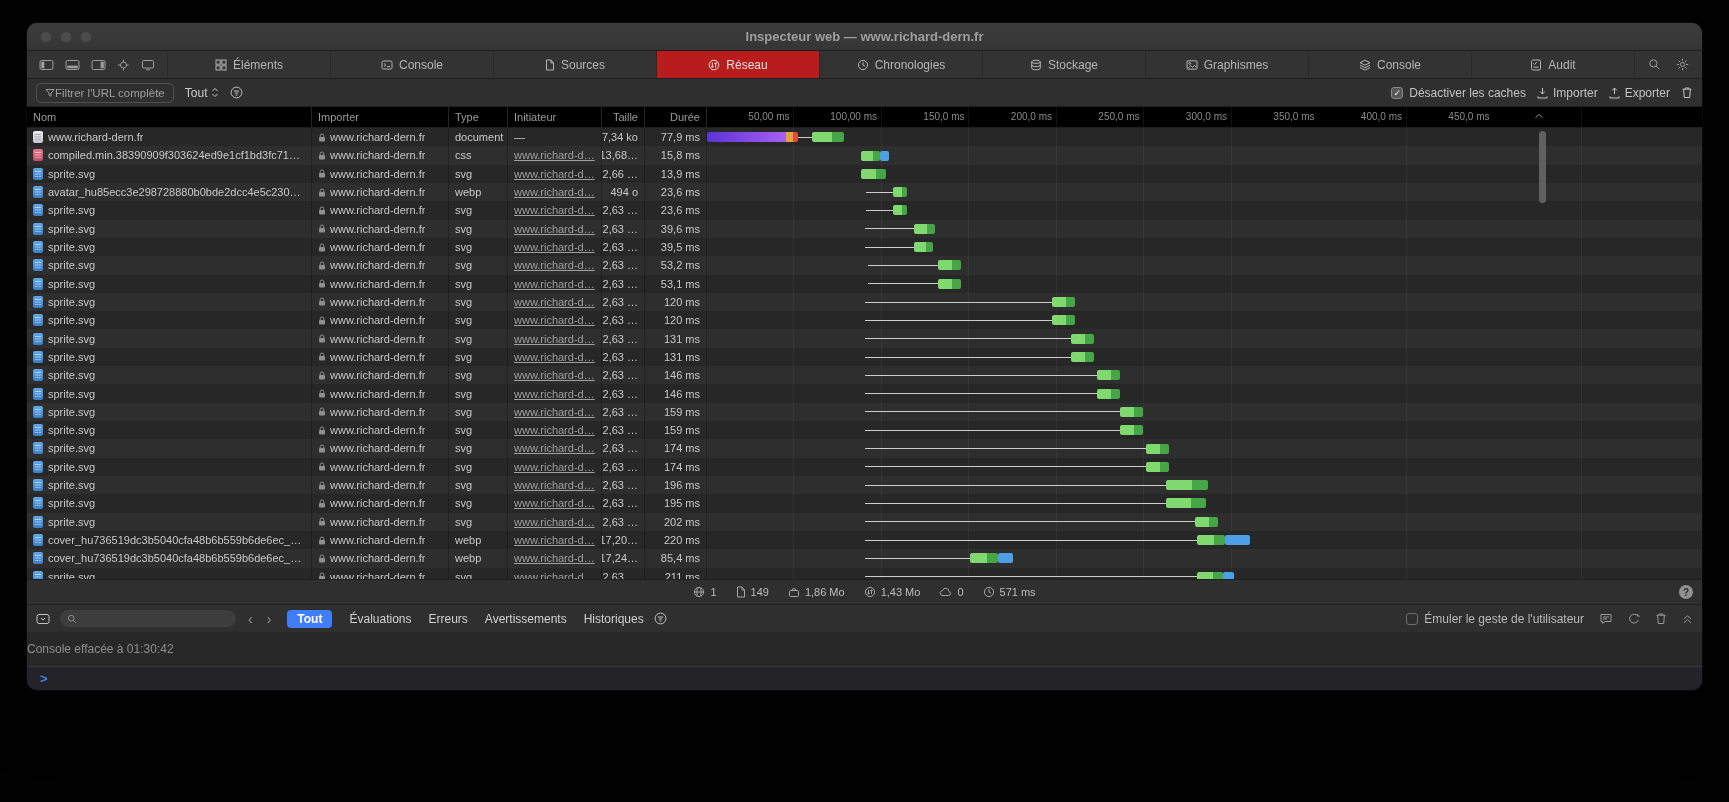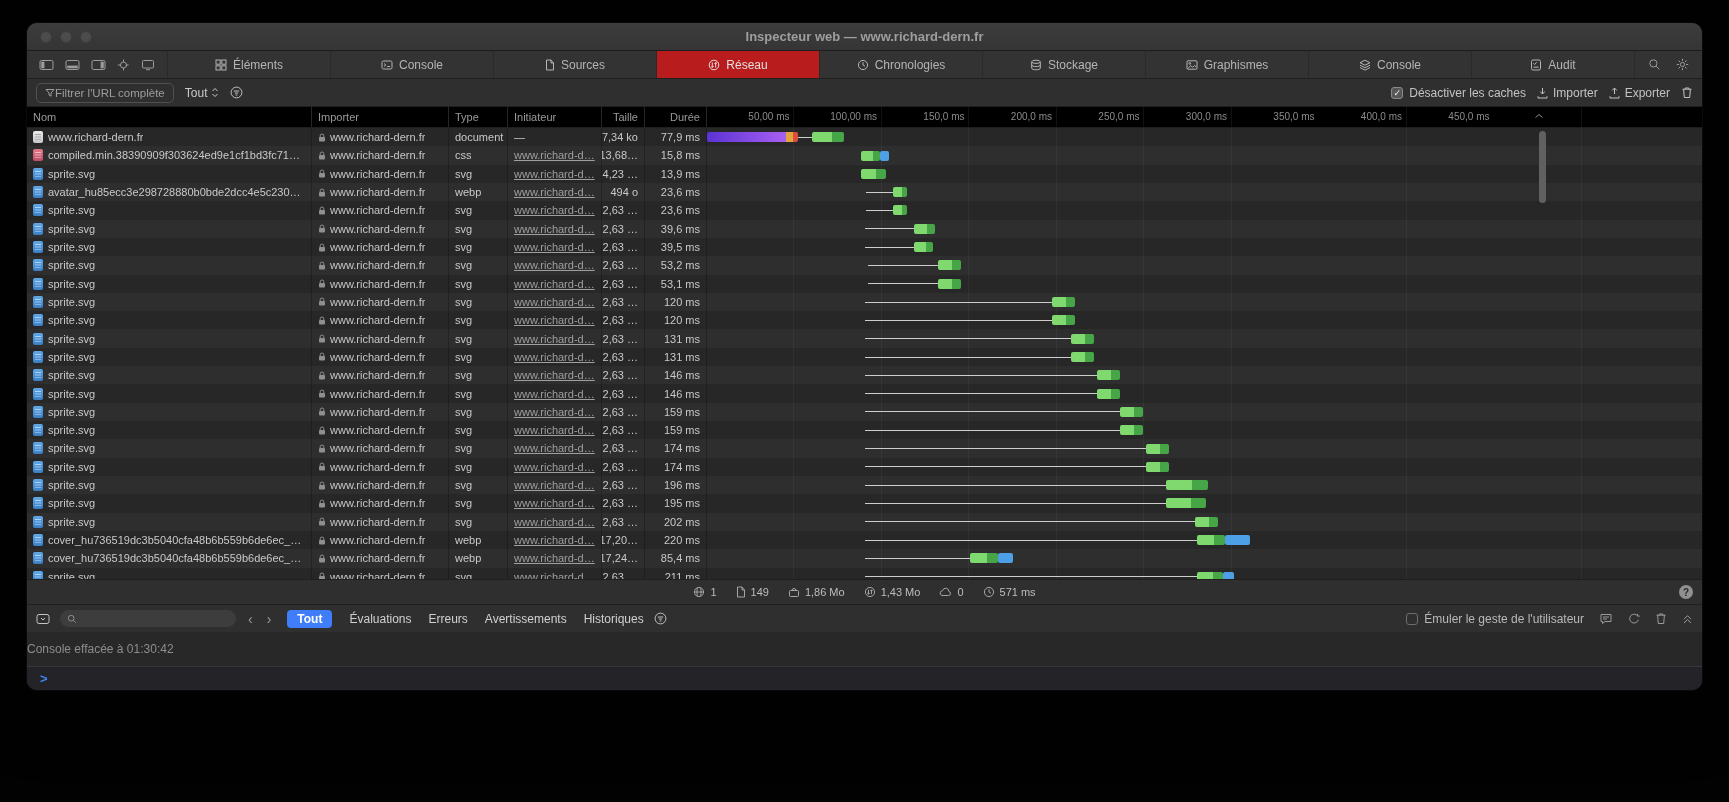--- a/index.html
+++ b/index.html
@@ -409,21 +409,21 @@
               <rect x="1" y="4" width="6" height="4.5" rx="1" fill="currentColor"></rect>
               <path d="M2.2 4.2V2.8a1.8 1.8 0 0 1 3.6 0v1.4" fill="none" stroke="currentColor"></path>
             </svg>
           </span>
           <span class="dom">www.richard-dern.fr</span>
         </div>
         <div class="cell c-type">svg</div>
         <div class="cell c-init">
           <span class="link">www.richard-d…</span>
         </div>
-        <div class="cell c-size">4,23 …</div>
+        <div class="cell c-size">2,66 …</div>
         <div class="cell c-dur">13,9 ms</div>
         <div class="cell c-wf">
           <div class="wblk wf-green" style="left: 154px; width: 24.5px;"></div>
         </div>
       </div>
       <div class="row">
         <div class="cell c-name">
           <span class="fico fico-img"></span>
           <span class="nm">avatar_hu85ecc3e298728880b0bde2dcc4e5c230_…</span>
         </div>

